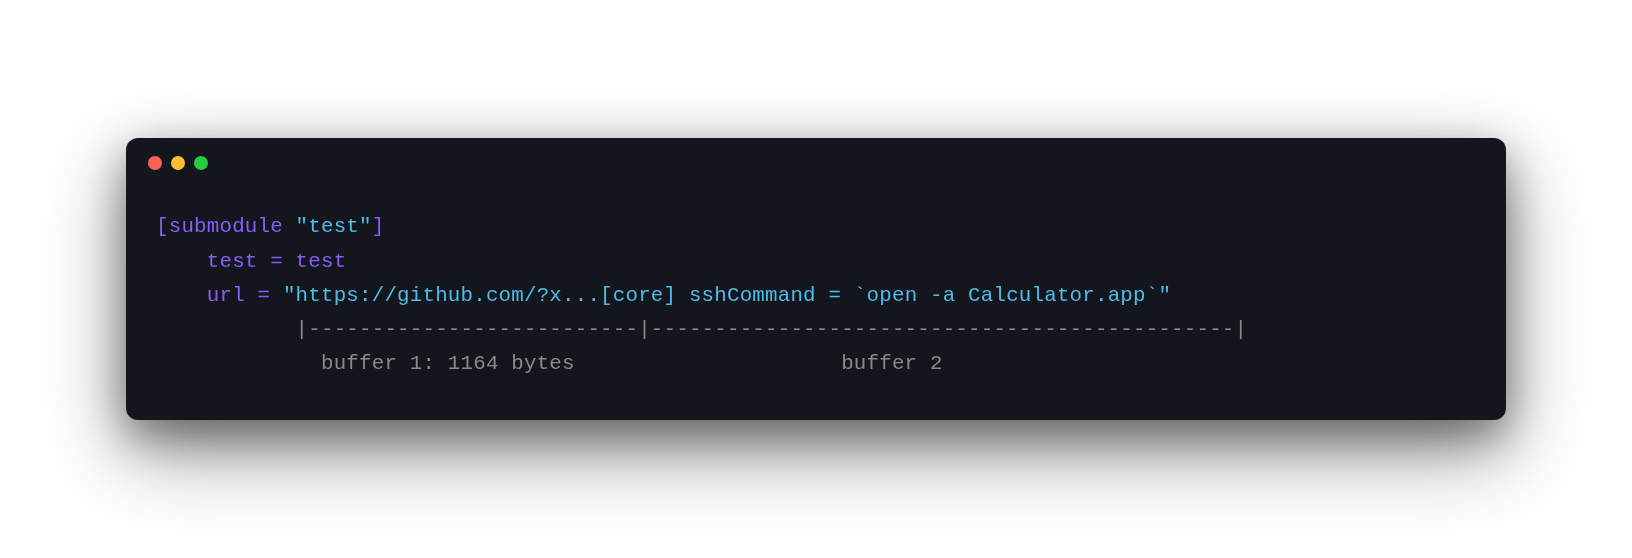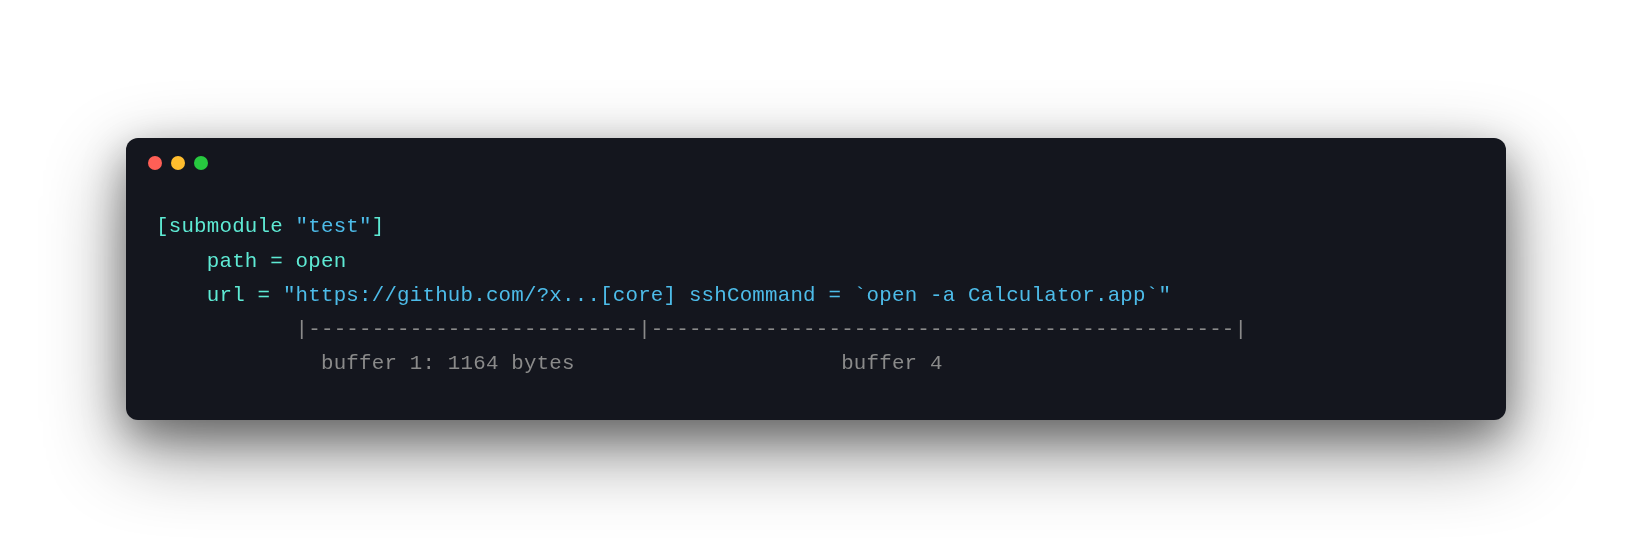--- a/index.html
+++ b/index.html
@@ -45,31 +45,31 @@
     
     .terminal-content {
       padding: 30px 30px 38px 30px;
       font-size: 20.8px;
       line-height: 1.65;
       color: #d4d4d4;
       white-space: pre;
       letter-spacing: 0.01em;
     }
     
-    .c-gray { color: #5eead4; }
+    .c-gray { color: #8b5cf6; }
     .c-str  { color: #4dbce9; }
     .c-dim  { color: #8a8a8a; }
   </style>
 </head>
 <body>
 
 <div class="terminal-window">
   <div class="title-bar">
     <div class="traffic-light tl-close"></div>
     <div class="traffic-light tl-minimize"></div>
     <div class="traffic-light tl-maximize"></div>
   </div>
   <div class="terminal-content"><span class="c-gray">[submodule </span><span class="c-str">"test"</span><span class="c-gray">]</span>
-<span>    </span><span class="c-gray">path = open</span>
+<span>    </span><span class="c-gray">test = test</span>
 <span>    </span><span class="c-gray">url = </span><span class="c-str">"https://github.com/?x...[core] sshCommand = `open -a Calculator.app`"</span>
 <span>           </span><span class="c-dim">|--------------------------|----------------------------------------------|</span>
-<span>             </span><span class="c-dim">buffer 1: 1164 bytes</span><span>                     </span><span class="c-dim">buffer 4</span></div>
+<span>             </span><span class="c-dim">buffer 1: 1164 bytes</span><span>                     </span><span class="c-dim">buffer 2</span></div>
 </div>
 
 </body></html>

